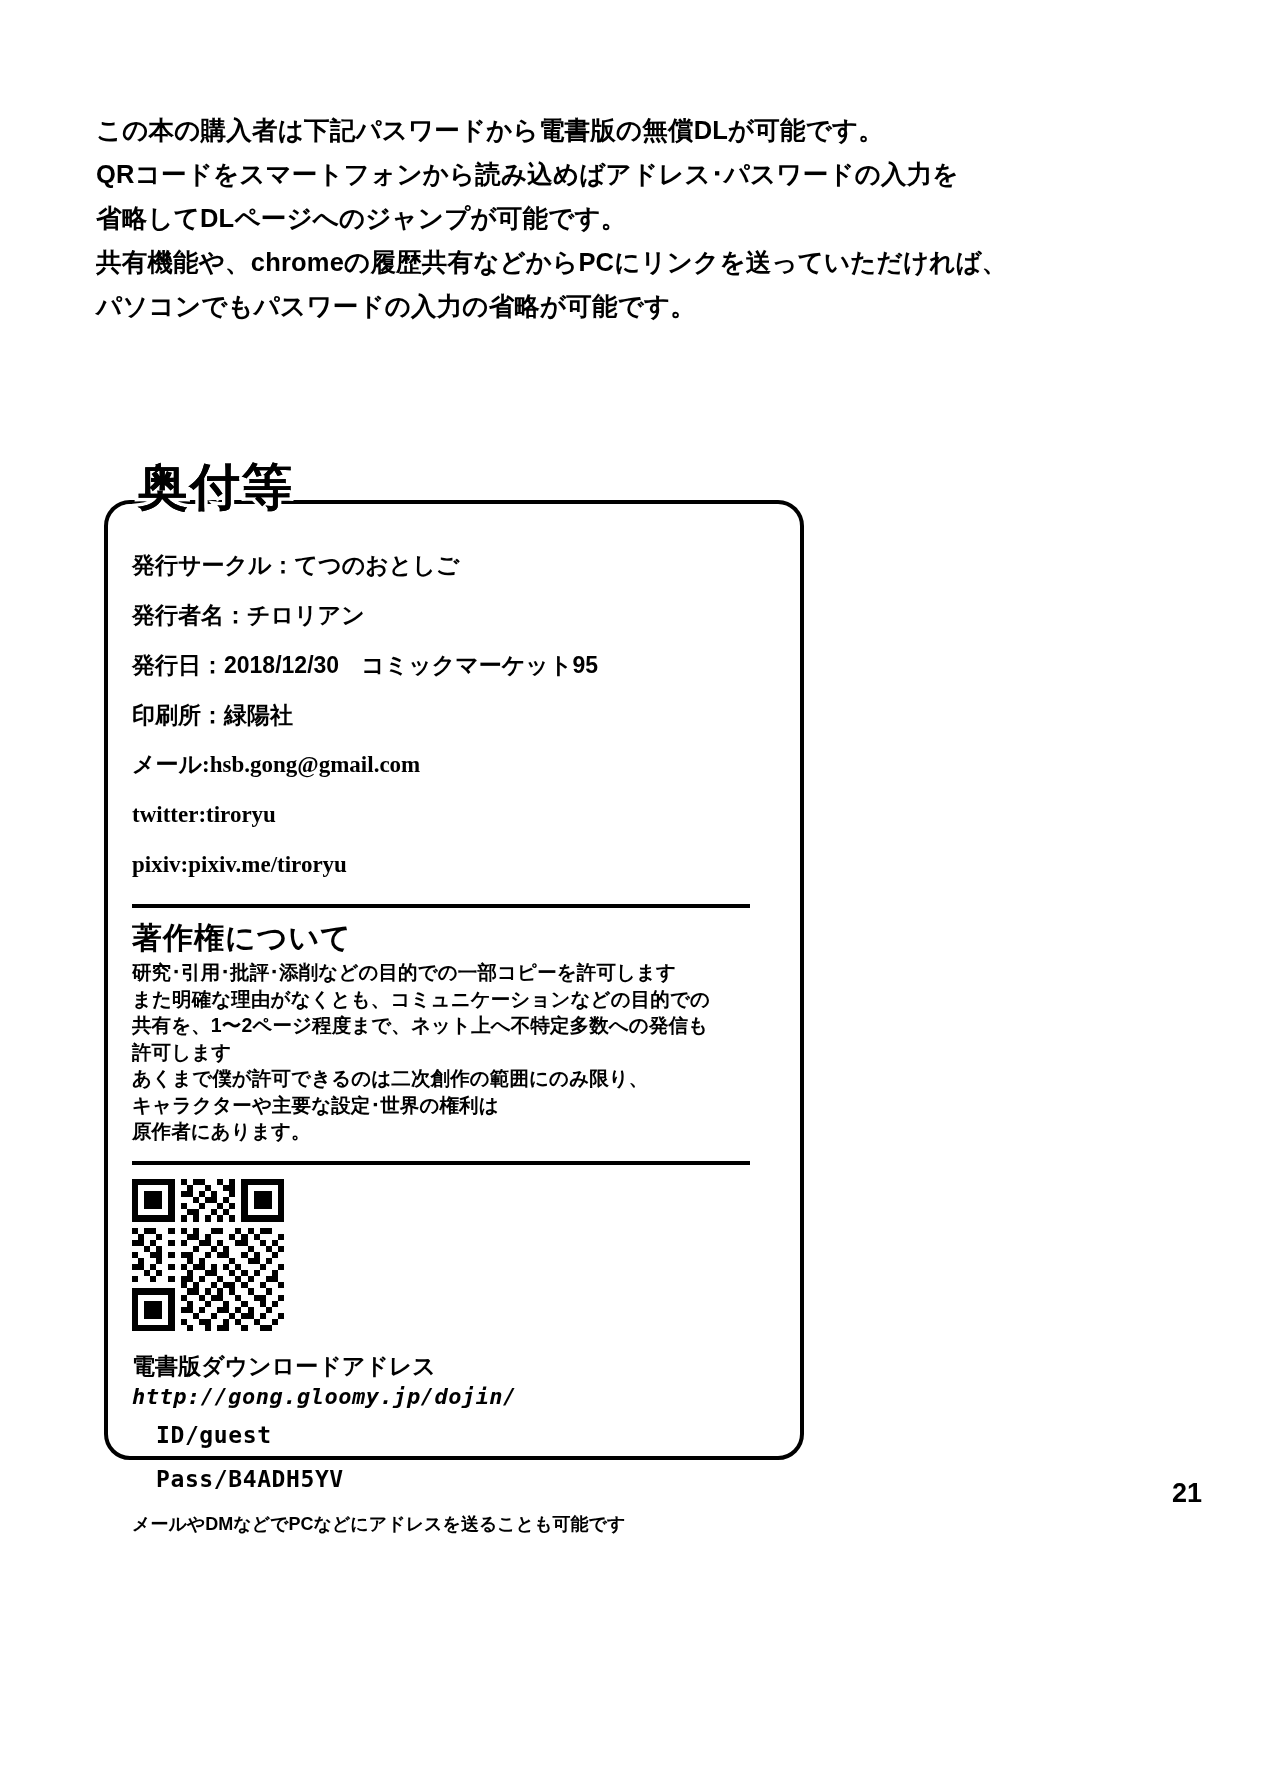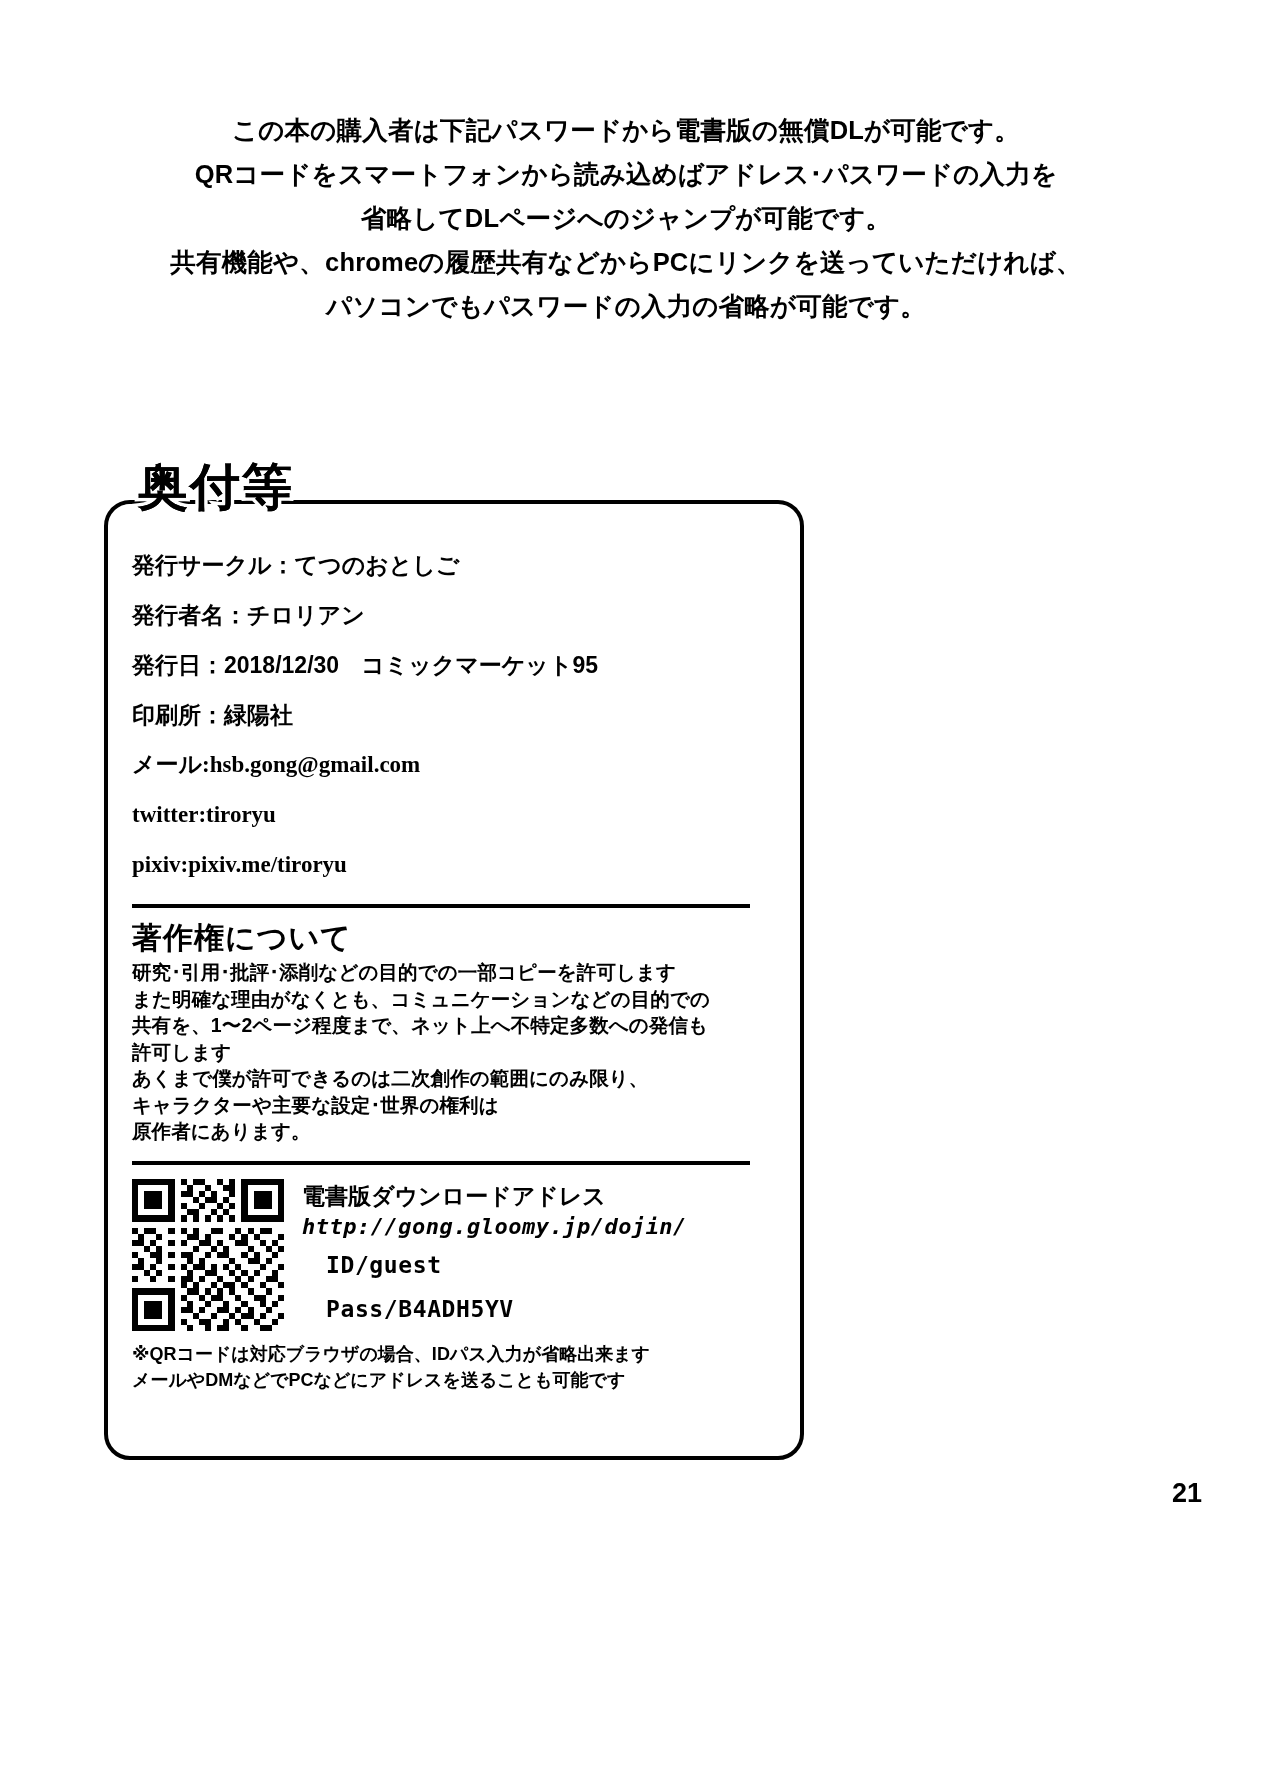--- a/index.html
+++ b/index.html
@@ -20,21 +20,20 @@
   .intro {
     position: absolute;
     left: 96px;
     top: 108px;
     width: 1060px;
     font-size: 25.5px;
     line-height: 44px;
     font-weight: 700;
     letter-spacing: 0.2px;
     color: #000;
-    text-align: center;
   }
   .intro p { margin: 0; white-space: nowrap; }
 
   
   .section-heading {
     position: absolute;
     left: 138px;
     top: 462px;
     font-size: 50px;
     font-weight: 900;
@@ -115,20 +114,21 @@
     border-top: 4px solid #000;
     margin: 16px 0 14px 0;
     width: 618px;
   }
 
   
   .dl-row {
     display: flex;
     align-items: flex-start;
     gap: 18px;
+    flex-direction: column;
   }
   .qr {
     width: 152px;
     height: 152px;
     flex: 0 0 152px;
     image-rendering: pixelated;
     background: #fff;
   }
   .dl-text { padding-top: 2px; }
   .dl-title {
@@ -398,18 +398,17 @@
 
     <div class="dl-text">
       <div class="dl-title">電書版ダウンロードアドレス</div>
       <div class="dl-url">http://gong.gloomy.jp/dojin/</div>
       <div class="dl-id">ID/guest</div>
       <div class="dl-pass">Pass/B4ADH5YV</div>
     </div>
   </div>
 
   <div class="notes">
-    <div>※QRコードは対応ブラウザの場合、IDパス入力が省略出来ます</div>
     <div>メールやDMなどでPCなどにアドレスを送ることも可能です</div>
   </div>
 </div>
 
 <div class="page-number">21</div>
 
 </body></html>

